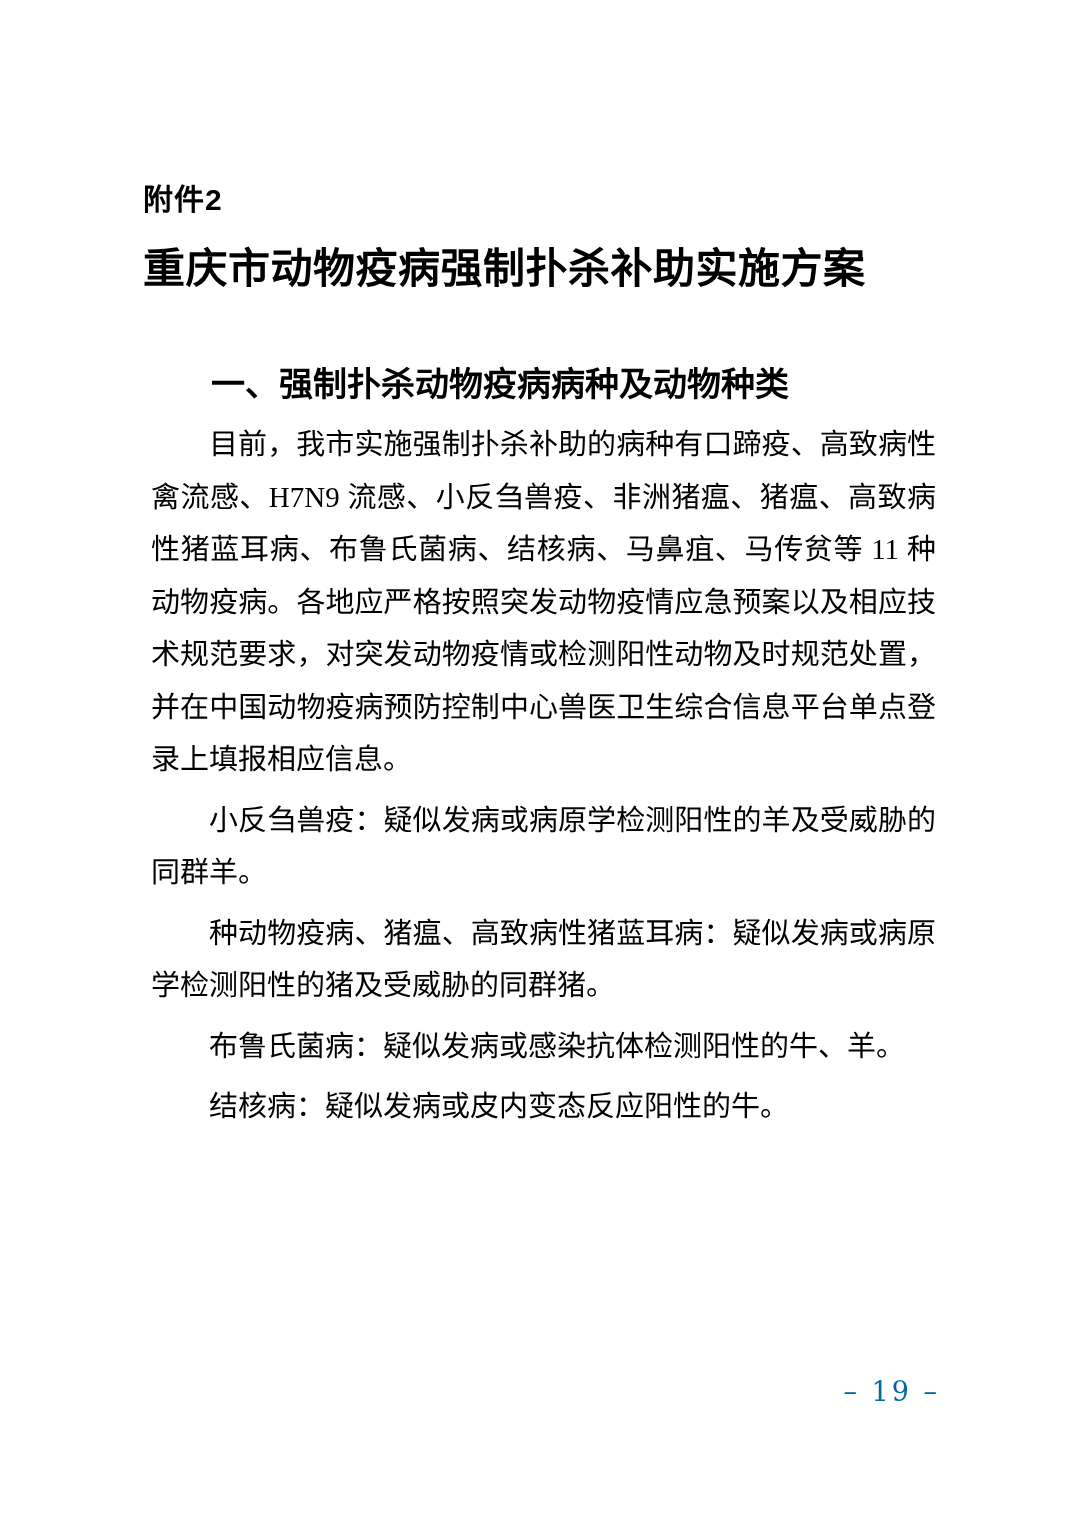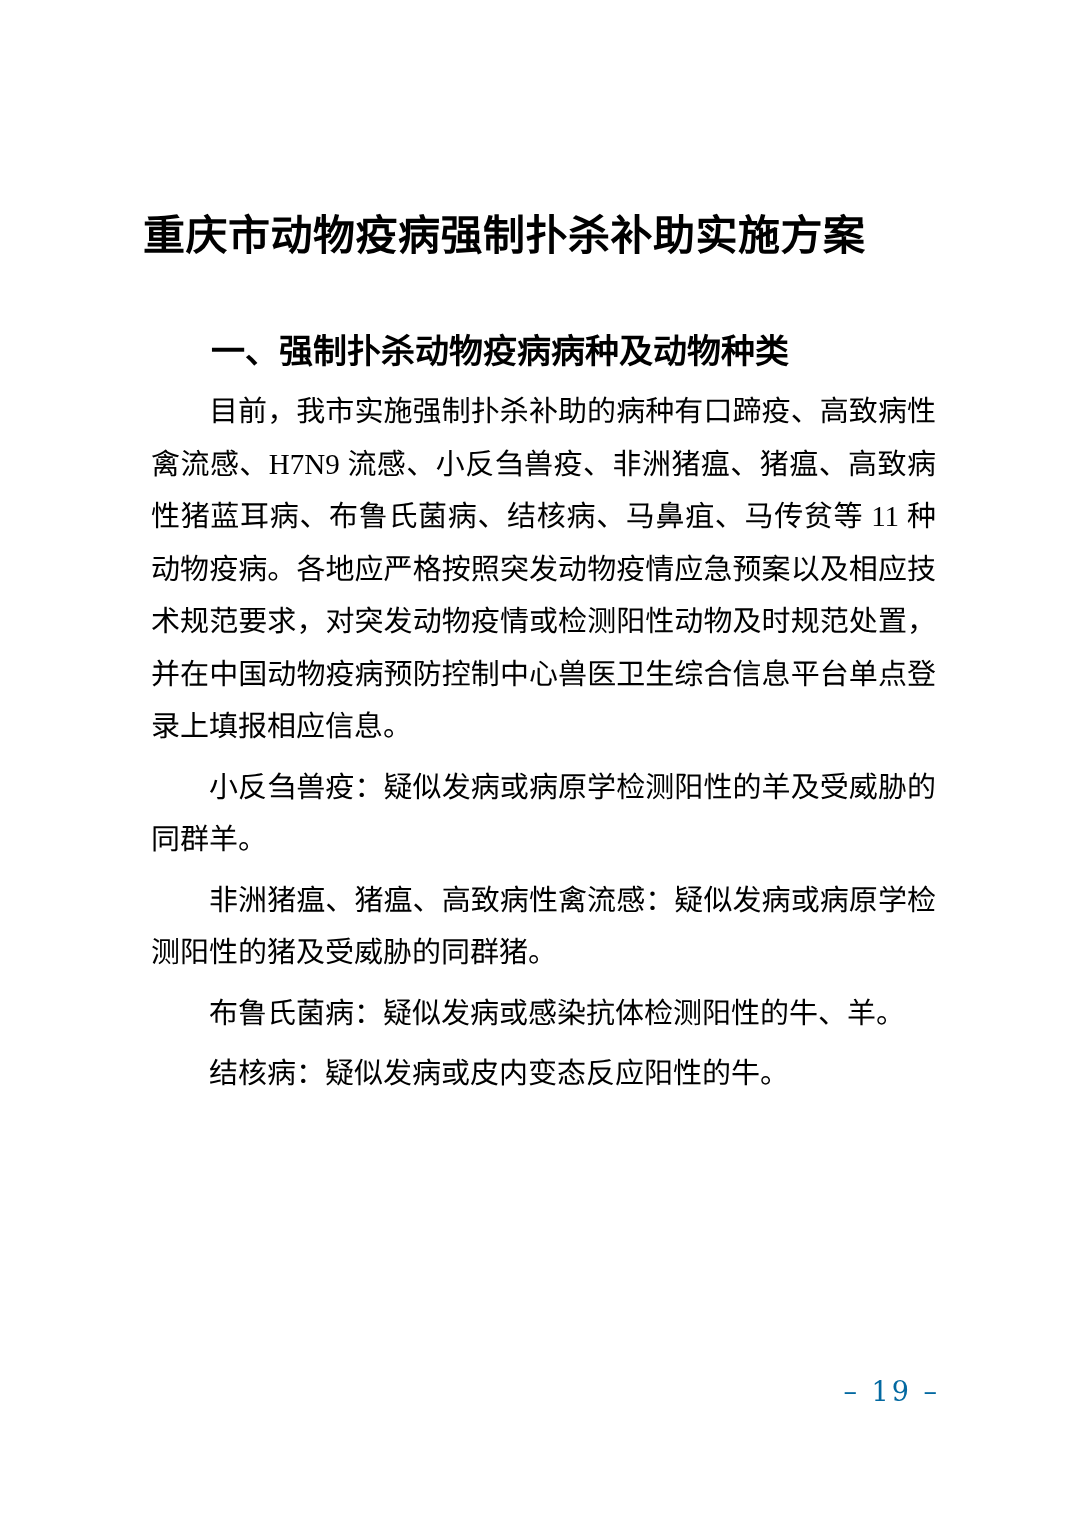--- a/index.html
+++ b/index.html
@@ -59,31 +59,32 @@
     font-family: "DejaVu Serif", serif;
     font-size: 27px;
     letter-spacing: 3px;
     color: #0369a1;
   }
 </style>
 </head>
 <body>
 
 <div class="page">
+  <div class="attachment-label">附件2</div>
 
   <h1 class="doc-title">重庆市动物疫病强制扑杀补助实施方案</h1>
 
   <h2 class="section-heading">一、强制扑杀动物疫病病种及动物种类</h2>
 
   <p class="body-par">目前，我市实施强制扑杀补助的病种有口蹄疫、高致病性禽流感、H7N9 流感、小反刍兽疫、非洲猪瘟、猪瘟、高致病性猪蓝耳病、布鲁氏菌病、结核病、马鼻疽、马传贫等 11 种动物疫病。各地应严格按照突发动物疫情应急预案以及相应技术规范要求，对突发动物疫情或检测阳性动物及时规范处置，并在中国动物疫病预防控制中心兽医卫生综合信息平台单点登录上填报相应信息。</p>
 
 
 
   <p class="body-par">小反刍兽疫：疑似发病或病原学检测阳性的羊及受威胁的同群羊。</p>
 
-  <p class="body-par">非洲猪瘟、猪瘟、高致病性禽流感：疑似发病或病原学检测阳性的猪及受威胁的同群猪。</p>
+  <p class="body-par">种动物疫病、猪瘟、高致病性猪蓝耳病：疑似发病或病原学检测阳性的猪及受威胁的同群猪。</p>
 
   <p class="body-par">布鲁氏菌病：疑似发病或感染抗体检测阳性的牛、羊。</p>
 
   <p class="body-par">结核病：疑似发病或皮内变态反应阳性的牛。</p>
 
   <div class="page-number">– 19 –</div>
 </div>
 
 </body></html>

